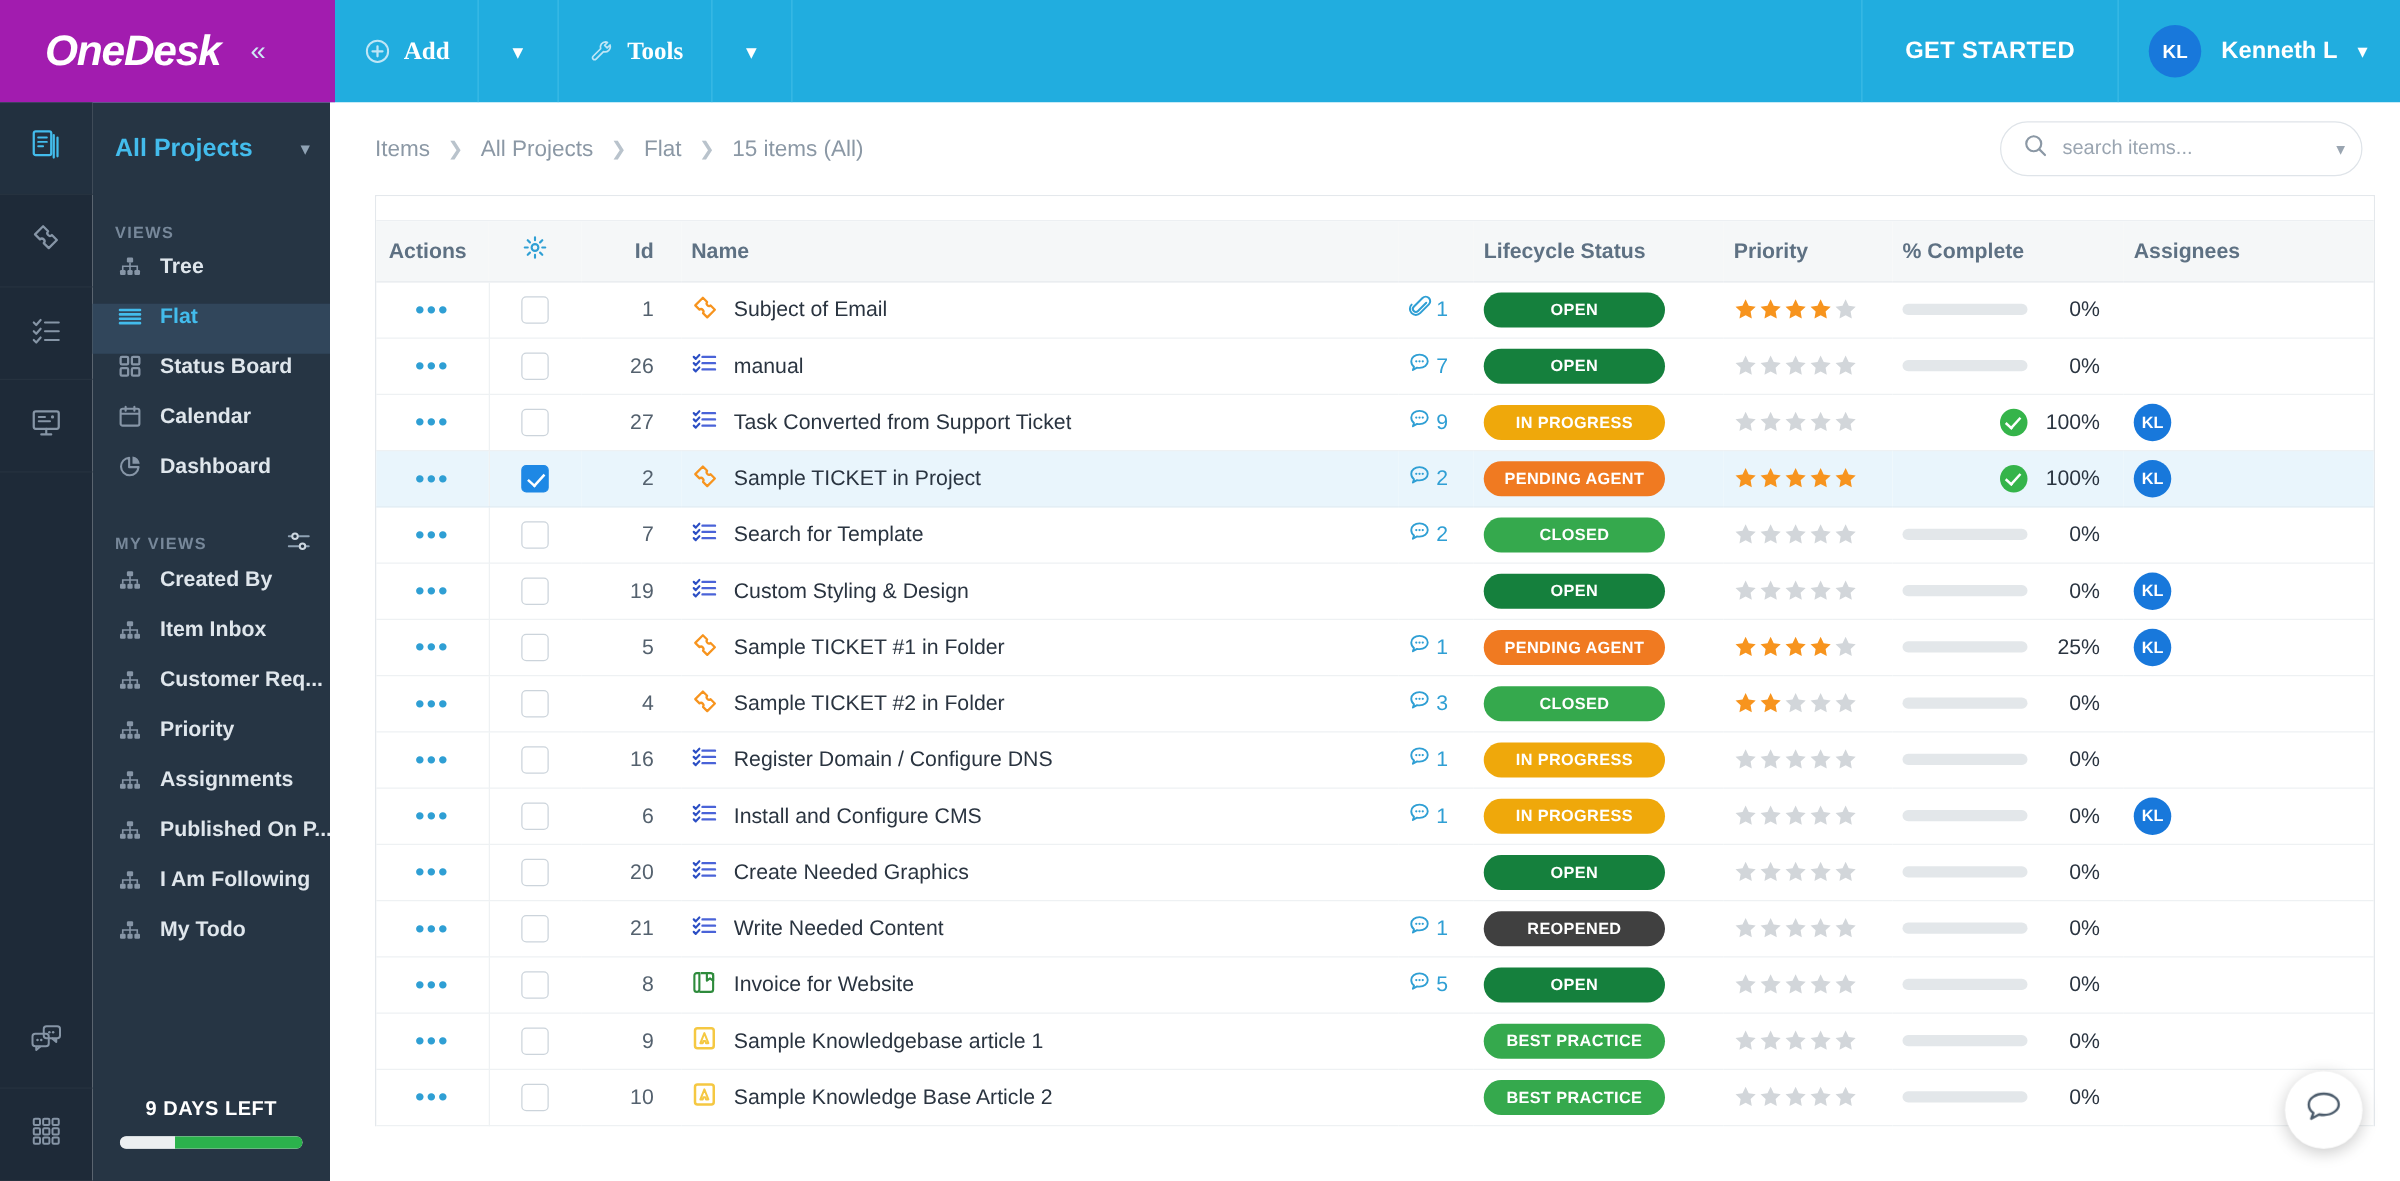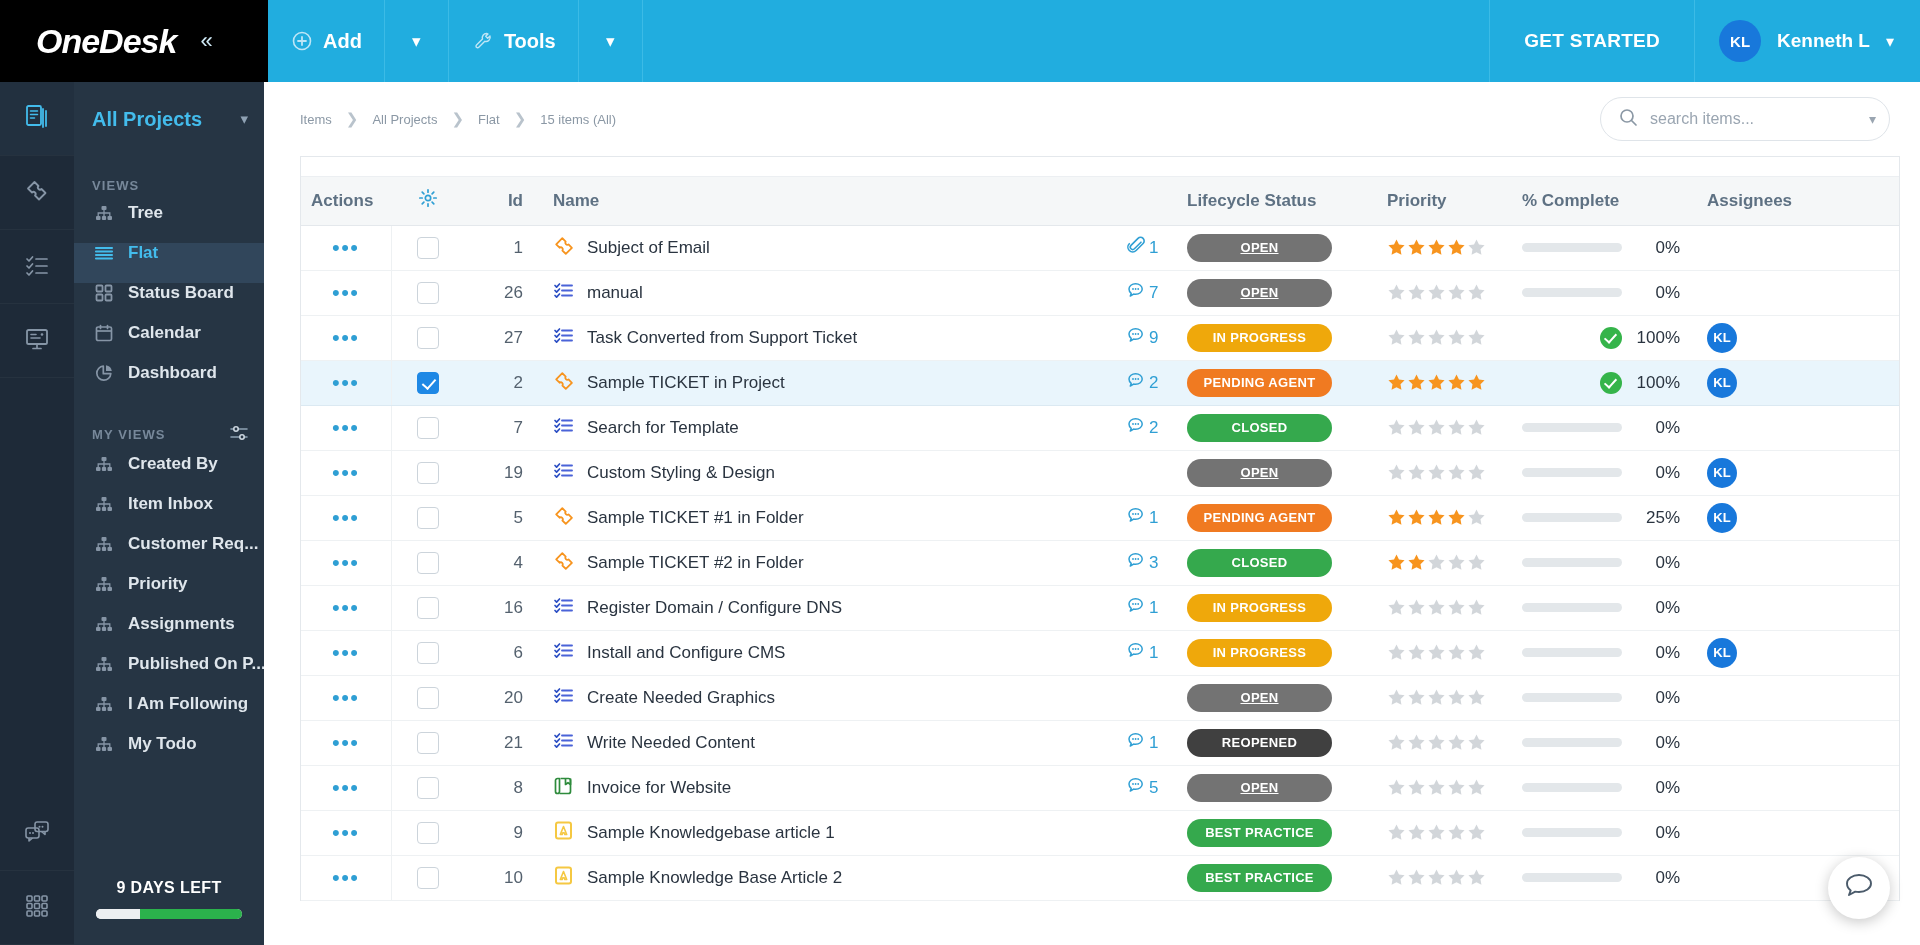--- a/index.html
+++ b/index.html
@@ -6,27 +6,27 @@
   html, body {
     width: 1920px; height: 945px;
     font-family: "Liberation Sans", sans-serif;
     background: #ffffff;
     overflow: hidden;
   }
 
   
   .topbar { display: flex; height: 82px; background: #21ADDF; }
   .brand-zone {
-    width: 268px; background: #000000; display: flex; align-items: center;
+    width: 268px; background: #a21caf; display: flex; align-items: center;
     padding-left: 36px; gap: 24px; flex-shrink: 0;
   }
   .logo { color:#fff; font-size:34px; font-weight:bold; font-style:italic; letter-spacing:-1px; }
   .collapse-btn { color:#cfe9f5; font-size:22px; cursor:pointer; }
 
-  .menu-group { display:flex; align-items:center; height:100%; border-right:1px solid #3cbbe6; }
+  .menu-group { display:flex; align-items:center; height:100%; border-right:1px solid #3cbbe6;font-family:Liberation Serif, serif; }
   .menu-main {
     display:flex; align-items:center; gap:11px; padding:0 22px 0 24px; height:100%;
     color:#fff; font-size:20px; font-weight:bold; cursor:pointer;
   }
   .menu-caret {
     display:flex; align-items:center; justify-content:center;
     width:64px; height:100%; color:#fff; font-size:17px; cursor:pointer;
     border-left:1px solid #3cbbe6;
   }
   .ic { display:inline-flex; align-items:center; justify-content:center; }
@@ -87,21 +87,21 @@
   .trial-label { color:#fff; font-size:16px; font-weight:bold; letter-spacing:.4px; margin-bottom:12px; }
   .trial-track { height:10px; border-radius:5px; background:#eceff1; overflow:hidden; display:flex; }
   .trial-fill-left { background:#eceff1; }
   .trial-fill { background:#2BB24C; }
 
   
   .main { flex:1; background:#fff; display:flex; flex-direction:column; min-width:0; }
 
   .crumb-bar { height:74px; display:flex; align-items:center; padding:0 30px 0 36px; }
   .crumbs { display:flex; align-items:center; gap:14px; }
-  .crumb { color:#8b98a5; font-size:13px; cursor:pointer; }
+  .crumb { color:#8b98a5; font-size:18px; cursor:pointer; }
   .crumb.last { color:#8b98a5; }
   .crumb-sep { color:#b9c3cc; font-size:15px; }
 
   .searchbox {
     margin-left:auto; width:290px; height:44px; border:1px solid #dfe4e9; border-radius:22px;
     display:flex; align-items:center; padding:0 16px 0 18px; gap:12px; background:#fff;
   }
   .searchbox input {
     flex:1; border:none; outline:none; font-size:16px; color:#1d4ed8;
     font-family:"Liberation Sans", sans-serif; background:transparent;
@@ -153,21 +153,21 @@
   .cell-name { display:flex; align-items:center; gap:13px; }
   .cell-name .nm { color:#2a3440; font-size:17px; white-space:nowrap; overflow:hidden; text-overflow:ellipsis; }
 
   .comm { display:flex; align-items:center; gap:3px; color:#2F9FD4; font-size:17px; font-weight:500; }
 
   .badge {
     display:inline-flex; align-items:center; justify-content:center;
     min-width:145px; height:28px; border-radius:14px; padding:0 14px;
     color:#fff; font-size:13px; font-weight:bold; letter-spacing:.3px; white-space:nowrap;
   }
-  .b-open   { background:#737373;text-decoration:underline; }
+  .b-open   { background:#15803d; }
   .b-prog   { background:#EFA80B; }
   .b-pend   { background:#F07A21; }
   .b-closed { background:#35A94D; }
   .b-reop   { background:#404040; }
   .b-best   { background:#35A94D; }
 
   .stars { display:flex; gap:1px; }
   .star { width:19px; height:19px; display:block; }
 
   .pct-cell { display:flex; align-items:center; gap:10px; }

